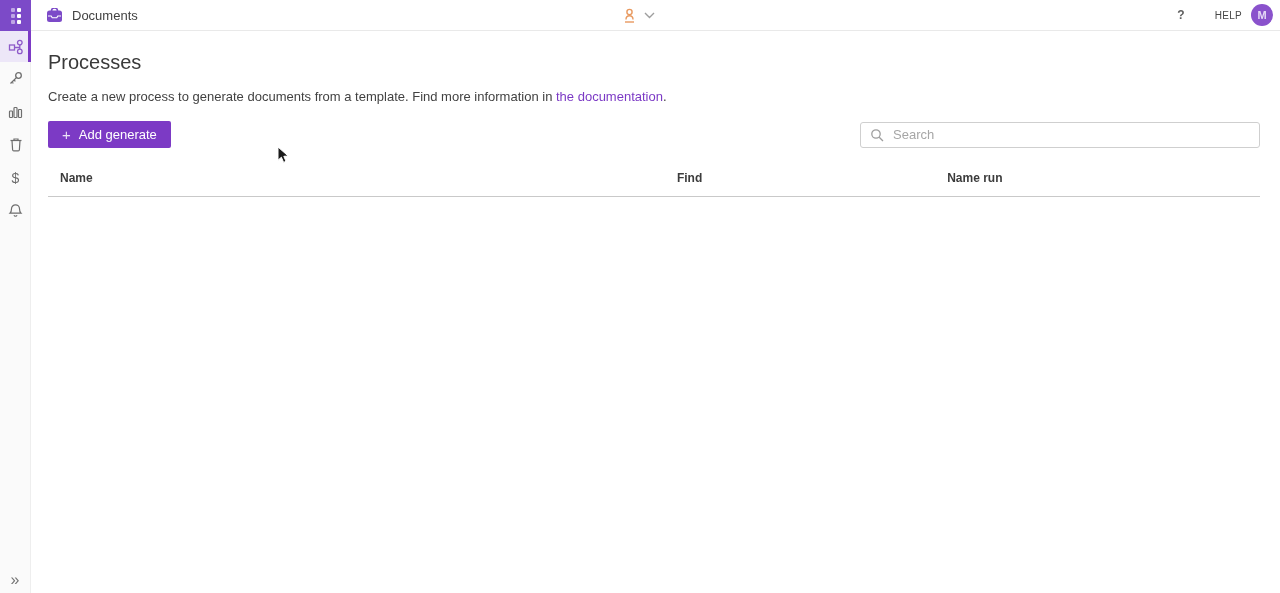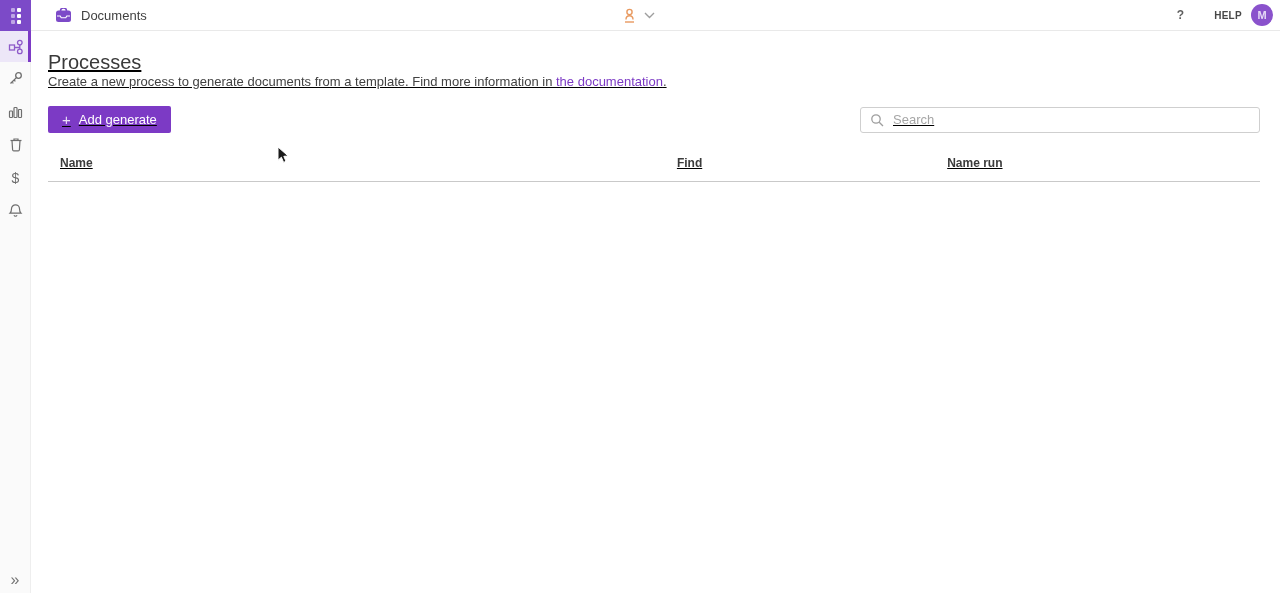--- a/index.html
+++ b/index.html
@@ -31,30 +31,30 @@
   }
   .logo-dot { background: rgba(255,255,255,0.5); border-radius: 1px; }
   .logo-dot.solid { background: #ffffff; }
   
   .header {
     background: #ffffff;
     border-bottom: 1px solid #E9E9E9;
     display: flex; align-items: center;
     position: relative;
   }
-  .header-left { display: flex; align-items: center; gap: 9px; padding-left: 24px; }
+  .header-left { display: flex; align-items: center; gap: 9px; padding-left: 15px; }
   .app-title { font-size: 13px; color: #424242; }
   .header-center {
     position: absolute; left: 591px; top: 0; height: 100%;
     display: flex; align-items: center; gap: 7px;
   }
   .header-right { margin-left: auto; display: flex; align-items: center; gap: 9px; padding-right: 7px; }
   .help-wrap { display: flex; align-items: center; gap: 6px; cursor: pointer; }
   .help-q { font-size: 12px; font-weight: bold; color: #5f5f5f; }
-  .help-label { font-size: 10px; font-weight: bold; color: #474747; letter-spacing: 0.3px; padding-left: 24px; }
+  .help-label { font-size: 10px; font-weight: normal; color: #474747; letter-spacing: 0.3px; padding-left: 24px; }
   .avatar {
     width: 22px; height: 22px; border-radius: 50%;
     background: #8A52CC; color: #E6D9F6;
     display: flex; align-items: center; justify-content: center;
     font-size: 11px; font-weight: bold; cursor: pointer;
   }
   
   .sidebar {
     background: #FAFAFA;
     border-right: 1px solid #EEEEEE;
@@ -71,26 +71,26 @@
     background: #EDE7F8;
     box-shadow: inset -3px 0 0 #7C3AC5;
   }
   .dollar-glyph { font-size: 14px; color: #6E6E6E; line-height: 1; }
   .side-collapse {
     position: absolute; bottom: 5px; left: 0; width: 100%;
     text-align: center; font-size: 16px; color: #757575;
     cursor: pointer; line-height: 1;
   }
   
-  .main { background: #ffffff; padding: 0 20px 7px 17px; text-decoration: underline; }
+  .main { background: #ffffff; padding: 0 20px 7px 17px; }
   .page-title {
     font-size: 20px; font-weight: 400; color: #3A3A3A;
     margin: 20px 0 0 0;
   }
-  .page-desc { font-size: 13px; color: #424242; }
+  .page-desc { margin-top: 15px; font-size: 13px; color: #424242; }
   .doc-link { color: #7C3AC5; text-decoration: none; cursor: pointer; }
   .toolbar {
     margin-top: 17px;
     display: flex; align-items: center; justify-content: space-between;
   }
   .add-btn {
     height: 27px; padding: 0 14px;
     background: #7C3AC5; color: #ffffff;
     border: none; border-radius: 2px;
     font-size: 13px; font-family: "Liberation Sans", sans-serif;

